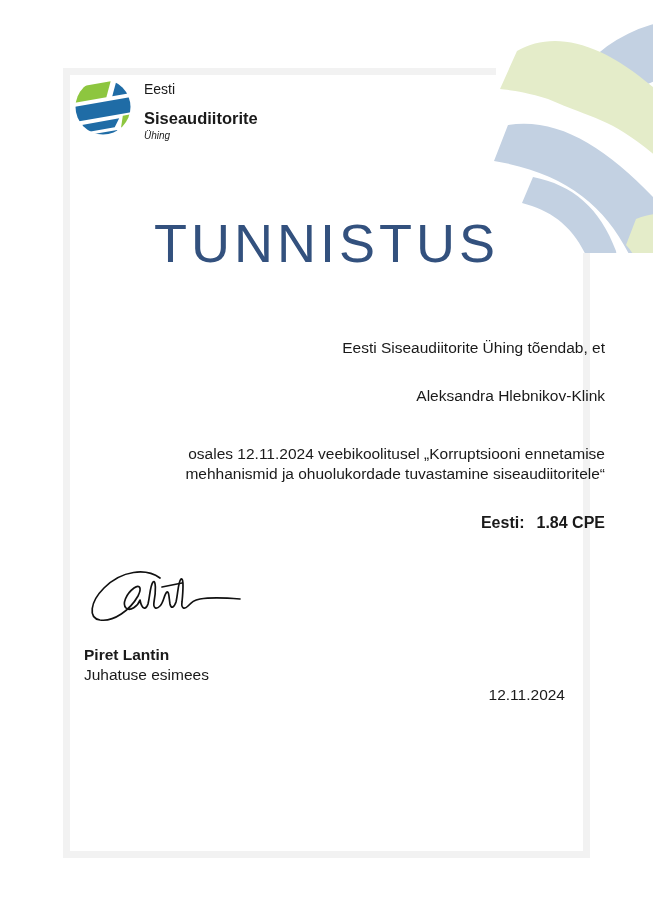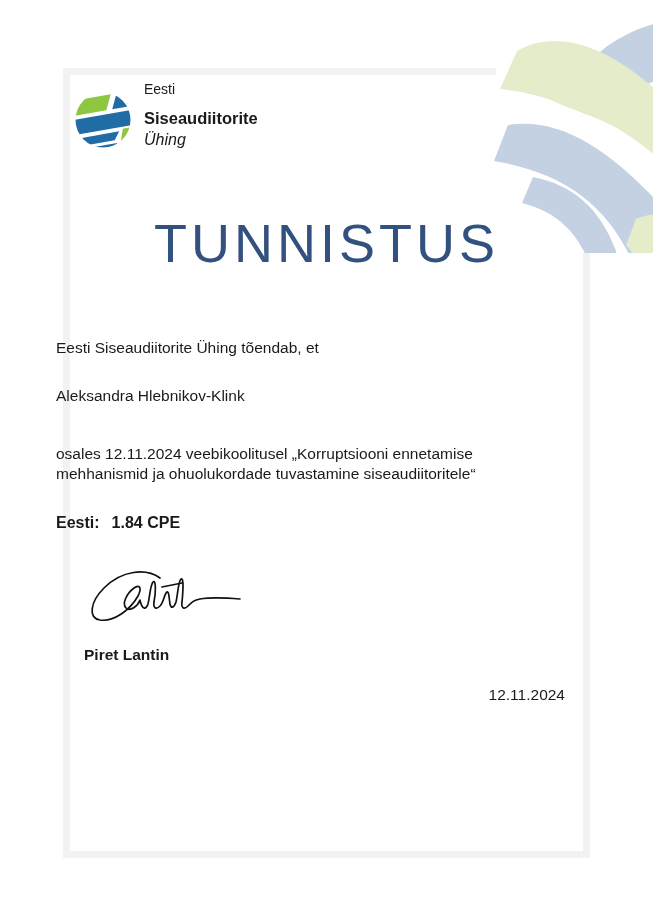--- a/index.html
+++ b/index.html
@@ -20,35 +20,35 @@
   }
   .frame{
     position:absolute;left:63px;top:68px;width:527px;height:790px;
     box-sizing:border-box;border:7px solid var(--frame-gray);
     background:transparent;
   }
   .watermark{
     position:absolute;top:13px;right:0;width:175px;height:240px;
   }
   .logo{
-    position:absolute;left:75px;top:79px;display:flex;align-items:flex-end;
+    position:absolute;left:75px;top:79px;display:flex;align-items:flex-start;
   }
   .logo-icon{width:56px;height:56px;flex:0 0 auto;}
   .logo-text{margin-left:13px;padding-top:3px;line-height:1.08;}
   .logo-line1{font-size:14px;display:block;}
   .logo-line2{font-size:16.5px;font-weight:bold;display:block;margin-top:13px;}
-  .logo-line3{font-size:16px;font-style:italic;display:block;margin-top:3px;}
+  .logo-line3{font-size:10px;font-style:italic;display:block;margin-top:3px;}
   .title{
     position:absolute;left:63px;top:212px;width:527px;
     text-align:center;
     font-size:54px;letter-spacing:4px;
     color:var(--title-navy);
     font-weight:400;
   }
-  .centered-col{position:absolute;left:56px;width:527px;text-align:left;font-size:15.5px;}
+  .centered-col{position:absolute;left:78px;width:527px;text-align:right;font-size:15.5px;}
   .statement{top:339px;}
   .recipient{top:387px;}
   .course{top:444px;line-height:20px;}
   .course-inner{display:inline-block;max-width:480px;}
   .volume{top:514px;font-weight:bold;font-size:16px;}
   .volume-value{margin-left:12px;}
   .signature{position:absolute;left:84px;top:566px;width:160px;height:62px;}
   .signer{position:absolute;left:84px;top:645px;font-size:15.5px;line-height:19.5px;}
   .signer-name{font-weight:bold;}
   .cert-date{position:absolute;top:686px;right:88px;font-size:15.5px;}
@@ -105,15 +105,16 @@
 
 <svg class="signature" viewBox="0 0 160 62" aria-hidden="true">
   <g fill="none" stroke="#111111" stroke-width="1.7" stroke-linecap="round" stroke-linejoin="round">
     <path d="M 76,12 C 62,2 38,4 20,22 C 6,36 4,52 16,54 C 30,56 46,44 54,30 C 58,22 56,18 50,22 C 42,28 38,38 42,42 C 46,46 54,40 56,34 C 58,44 62,44 64,38 C 66,30 66,20 69,16 C 72,13 72,26 70,36 C 69,42 72,44 76,40 C 80,36 80,28 83,26 C 85,25 85,32 86,38 C 87,43 90,42 92,36 C 94,28 94,16 97,13 C 100,11 99,26 98,36 C 97,42 100,44 104,40 C 108,36 110,34 116,33 C 128,31 144,32 156,33"></path>
     <path d="M 78,21 L 98,17"></path>
   </g>
 </svg>
 
 <div class="signer">
   <div class="signer-name">Piret Lantin</div>
+  <div>Juhatuse esimees</div>
 </div>
 
 <div class="cert-date">12.11.2024</div>
 
 </body></html>

